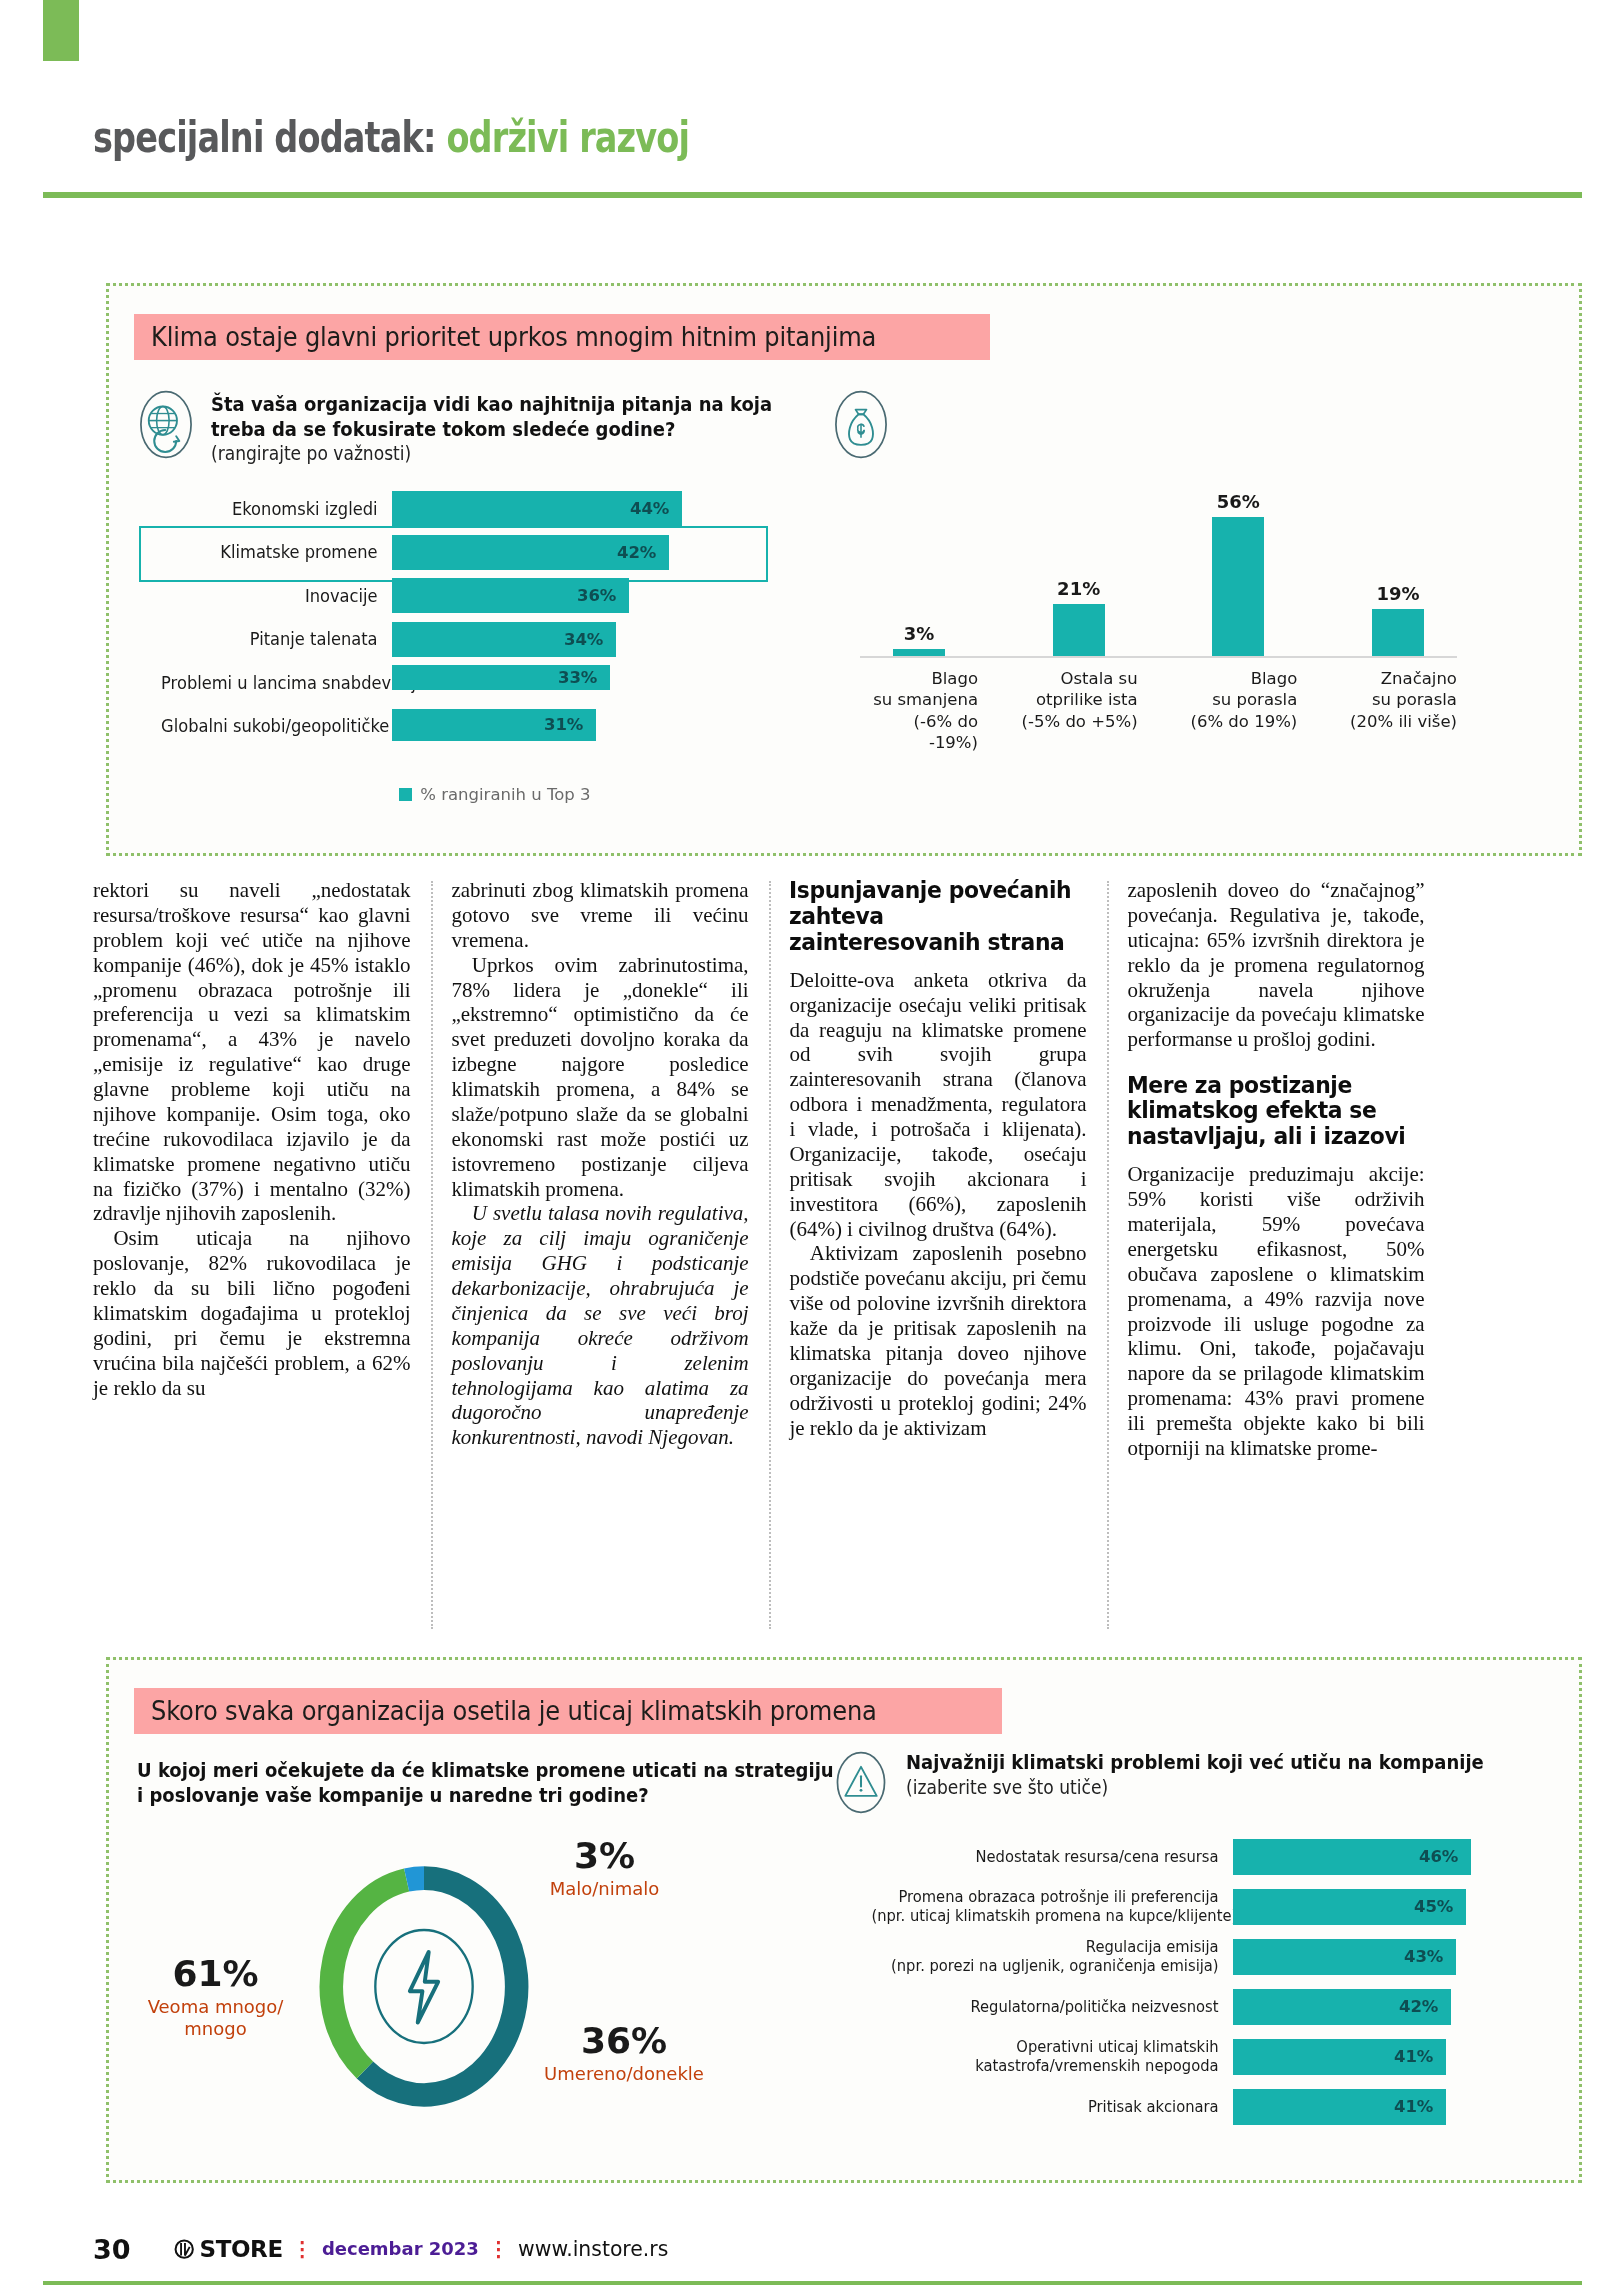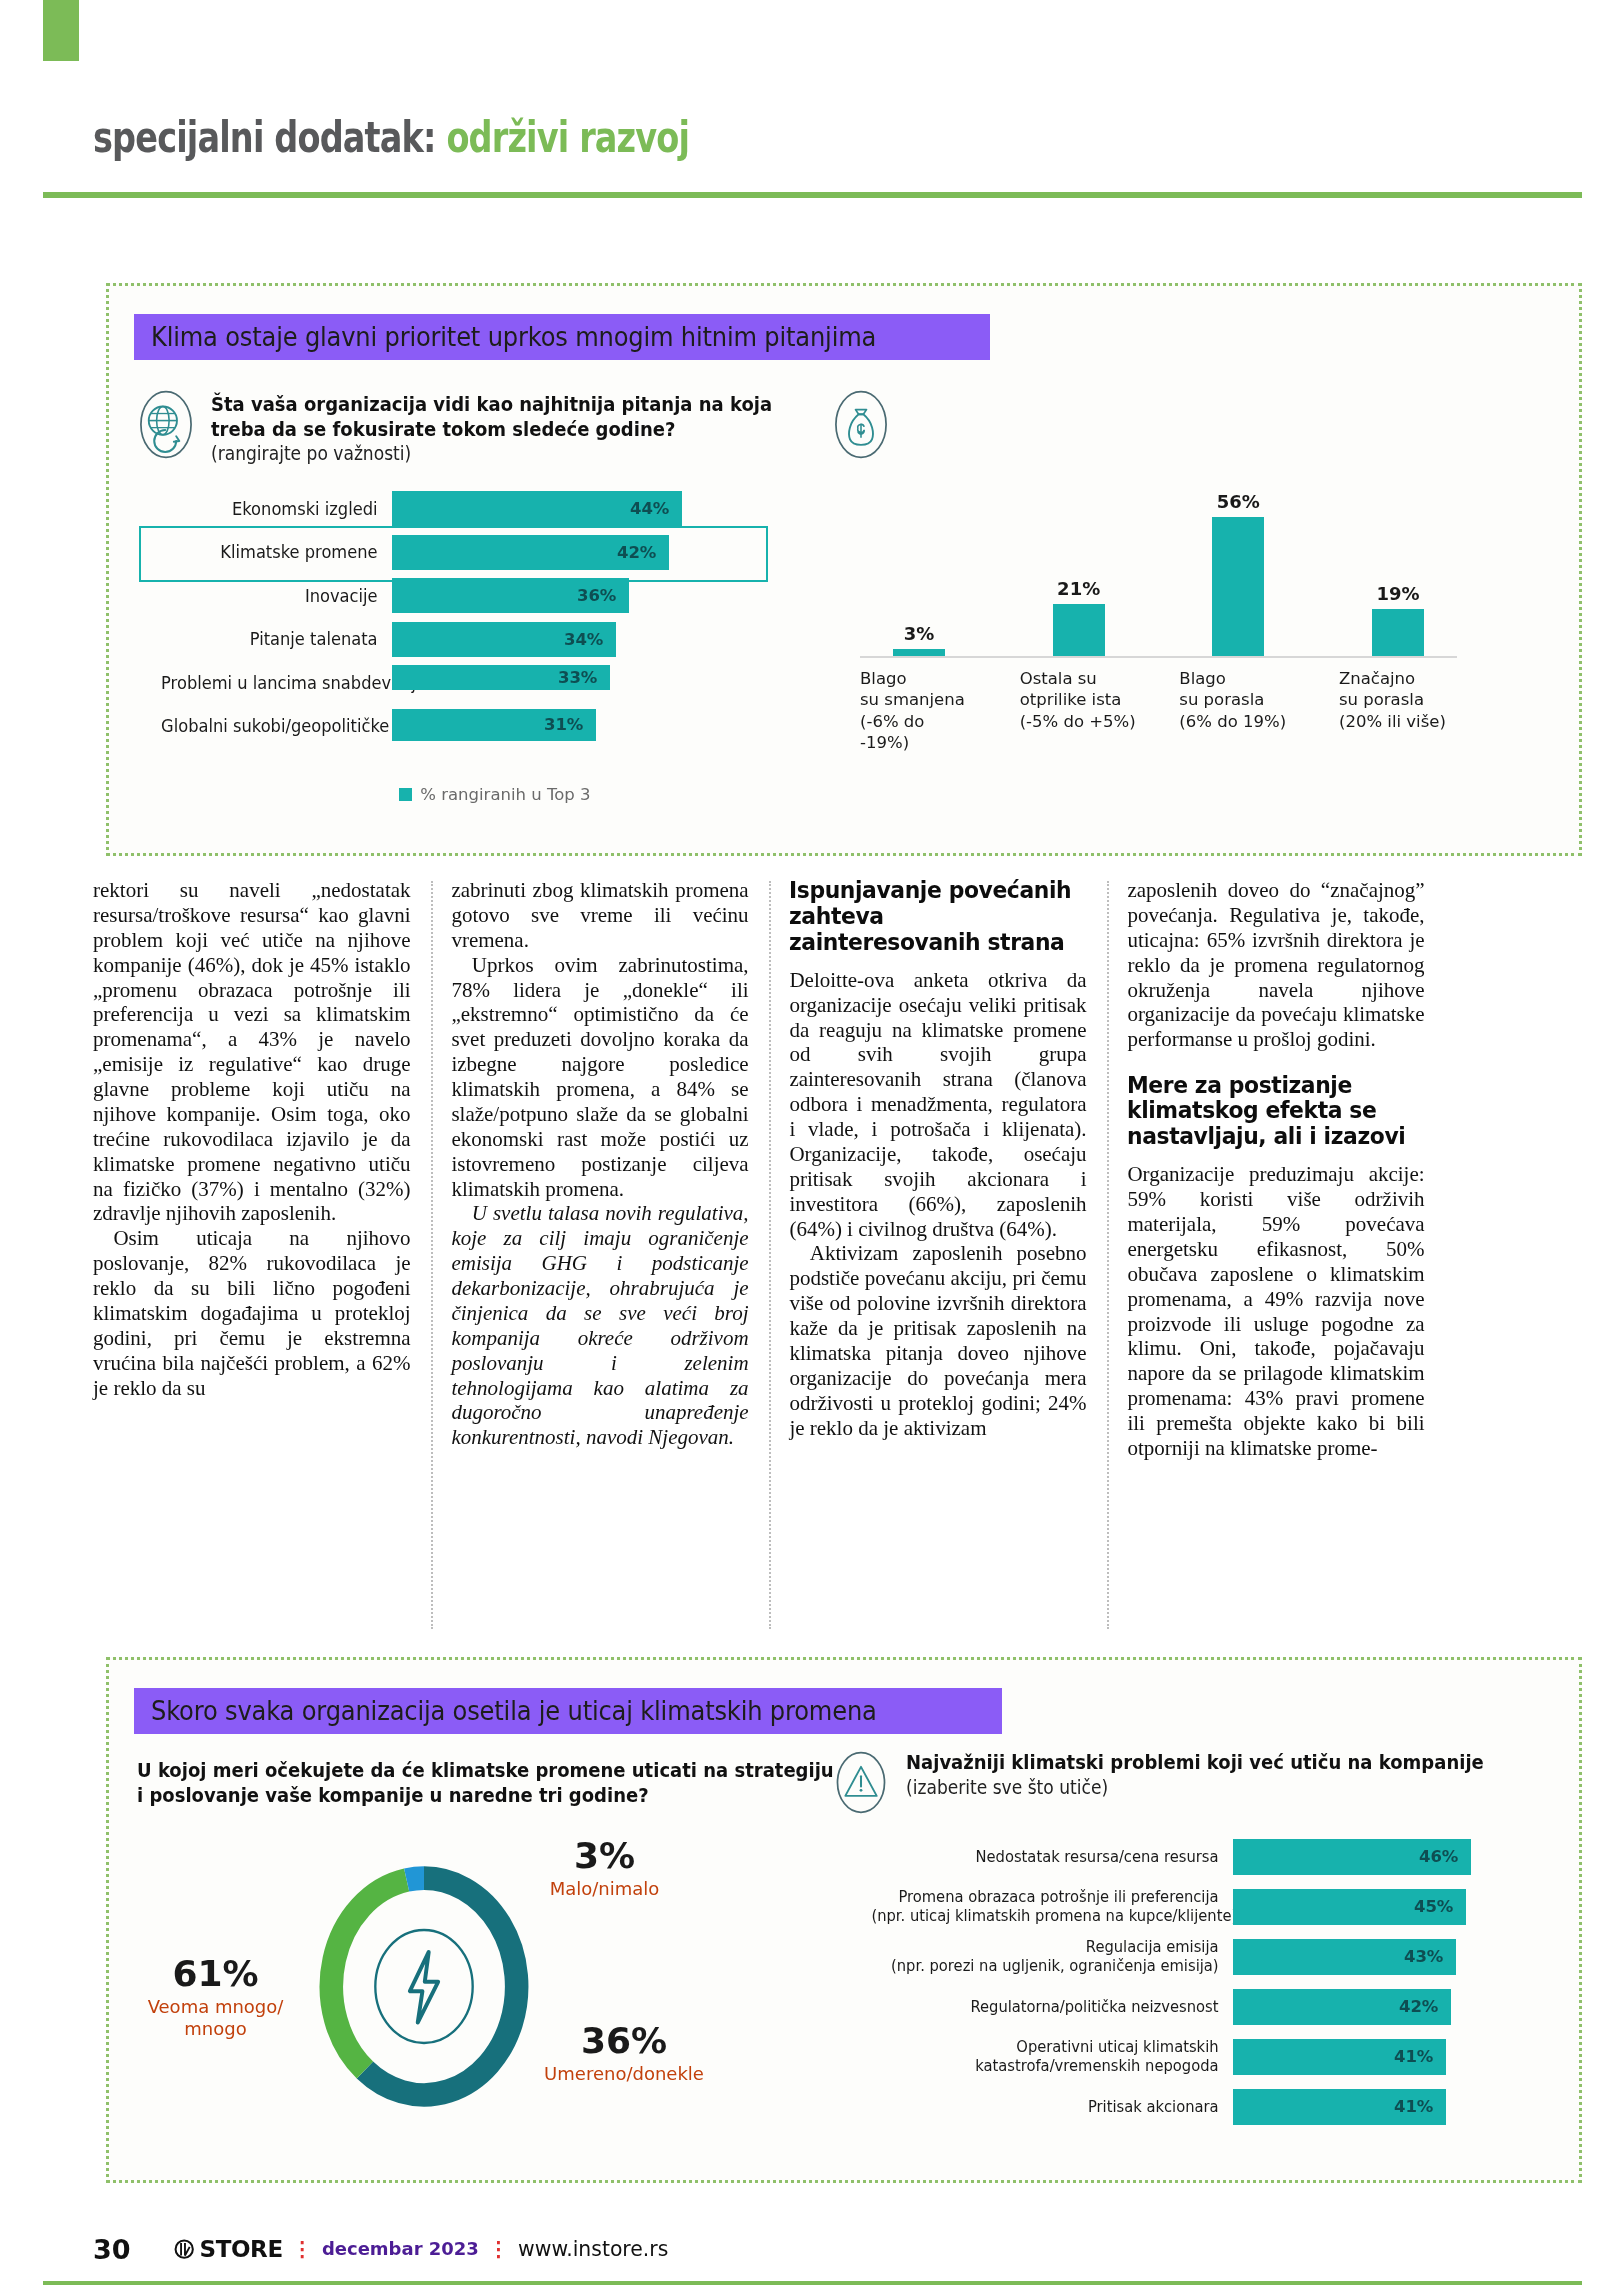--- a/index.html
+++ b/index.html
@@ -17,21 +17,21 @@
         font-family:"DejaVu Sans", sans-serif; transform:scaleX(0.78); transform-origin:left center; white-space:nowrap; }
   .mt-gray { color:#58595b; }
   .mt-green { color:#7cbb57; }
   .masthead-rule { position:absolute; left:43px; top:192px; width:1539px; height:5.5px; background:#7cbb57; }
 
   
   .infobox { position:absolute; border:3.1px dotted #8fc06a; background:#fdfdfb; }
   #infobox-top { left:106px; top:283px; width:1476px; height:573px; }
   #infobox-bottom { left:106px; top:1657px; width:1476px; height:526px; }
 
-  .green-banner { position:absolute; background:#8b5cf6; display:flex; align-items:center; padding-left:17.3px; }
+  .green-banner { position:absolute; background:#fca5a5; display:flex; align-items:center; padding-left:17.3px; }
   .green-banner span { font-size:26px; color:#1d1d1b; letter-spacing:-0.2px;
         font-family:"DejaVu Sans", sans-serif; transform:scaleX(0.93); transform-origin:left center; white-space:nowrap; }
 
   .qblock { position:absolute; display:flex; gap:15.7px; align-items:flex-start; }
   .qicon { width:58px; height:71px; flex:0 0 58px; }
   .qtext { padding-top:3.1px; }
   .qtext .q-main { font-size:20px; font-weight:bold; line-height:1.24; color:#111;
         font-family:"DejaVu Sans", sans-serif; transform:scaleX(0.9); transform-origin:left top; white-space:nowrap; }
   .qtext .q-sub { font-size:19px; line-height:1.24; color:#222; margin-top:0.8px;
         font-family:"DejaVu Sans", sans-serif; transform:scaleX(0.9); transform-origin:left top; white-space:nowrap; }
@@ -52,21 +52,21 @@
   .legend-text { font-size:16.5px; color:#6a6a6a; font-family:"DejaVu Sans", sans-serif; }
 
   
   .vcol-chart { position:absolute; }
   .vcol-plot { position:relative; height:169px; display:flex; align-items:flex-end; justify-content:space-between; }
   .vcol-item { width:118px; display:flex; flex-direction:column; align-items:center; justify-content:flex-end; height:100%; }
   .vcol-val { font-size:18px; font-weight:bold; color:#1a1a1a; margin-bottom:4.7px; font-family:"DejaVu Sans", sans-serif; }
   .vcol-bar { width:52px; background:#17b2ad; }
   .vcol-axis { height:2.4px; background:#d7d7d7; }
   .vcol-labels { display:flex; justify-content:space-between; margin-top:9.4px; }
-  .vcol-cap { width:118px; text-align:left; font-size:16.5px; line-height:1.3; color:#1a1a1a;
+  .vcol-cap { width:118px; text-align:right; font-size:16.5px; line-height:1.3; color:#1a1a1a;
         font-family:"DejaVu Sans", sans-serif; }
 
   
   .article { position:absolute; left:93px; top:878px; width:1441px; height:754px;
         display:flex; gap:0; }
   .col { width:338px; padding-right:20.4px; position:relative; }
   .col + .col { padding-left:20.4px; }
   .col + .col::before { content:""; position:absolute; left:0; top:3.1px; bottom:3.1px;
         border-left:2.4px dotted #bdbdbd; }
   .col p { font-family:"Liberation Serif", serif; font-size:21px; line-height:1.185;

